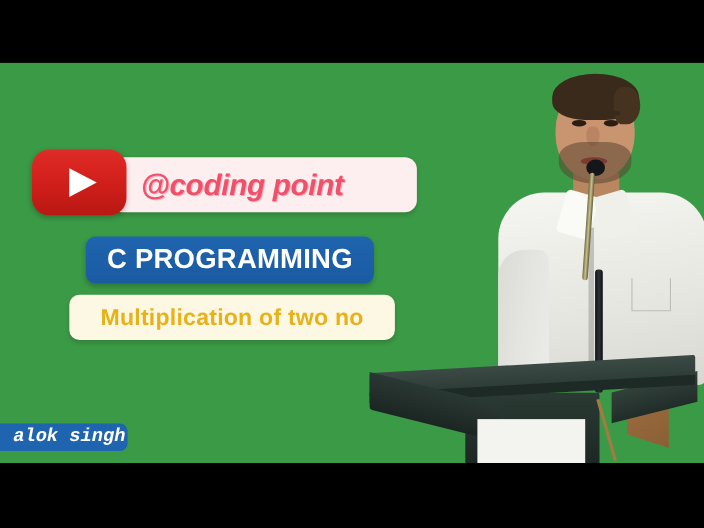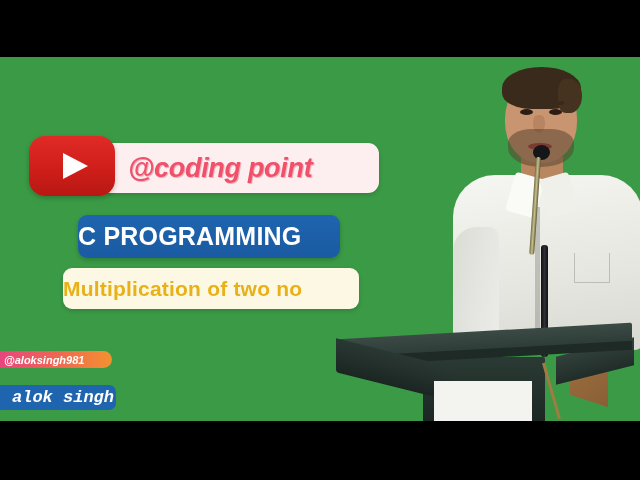--- a/index.html
+++ b/index.html
@@ -73,40 +73,40 @@
   }
 
   
   #c-programming-pill {
     position: absolute;
     left: 78px; top: 158px;
     width: 262px; height: 43px;
     background: linear-gradient(180deg,#1f64ae 0%, #1a5ba2 100%);
     border-radius: 9px;
     box-shadow: 0 2px 4px rgba(0,0,0,.2);
-    display: flex; align-items: center; 
+    display: flex; align-items: center; justify-content: center;
     z-index: 5;
   }
   #c-programming-text {
     font-size: 25px;
     font-weight: bold;
     color: #ffffff;
     letter-spacing: 0.2px;
     white-space: nowrap;
   }
 
   
   #subtitle-pill {
     position: absolute;
     left: 63px; top: 211px;
     width: 296px; height: 41px;
     background: #fdf8e3;
     border-radius: 9px;
     box-shadow: 0 2px 4px rgba(0,0,0,.16);
-    display: flex; align-items: center; 
+    display: flex; align-items: center; justify-content: center;
     z-index: 5;
   }
   #subtitle-text {
     font-size: 21px;
     font-weight: bold;
     color: #e8b118;
     letter-spacing: 0.2px;
     white-space: nowrap;
   }
 
@@ -414,23 +414,20 @@
     </div>
 
     <div id="c-programming-pill">
       <span id="c-programming-text">C PROGRAMMING</span>
     </div>
 
     <div id="subtitle-pill">
       <span id="subtitle-text">Multiplication of two no</span>
     </div>
 
-    <div id="handle-badge">
-      <span id="handle-text">@aloksingh981</span>
-    </div>
 
     <div id="name-badge">
       <span id="name-text">alok singh</span>
     </div>
 
   </div>
 
   <div id="letterbox-top" class="letterbox"></div>
   <div id="letterbox-bottom" class="letterbox"></div>
 

